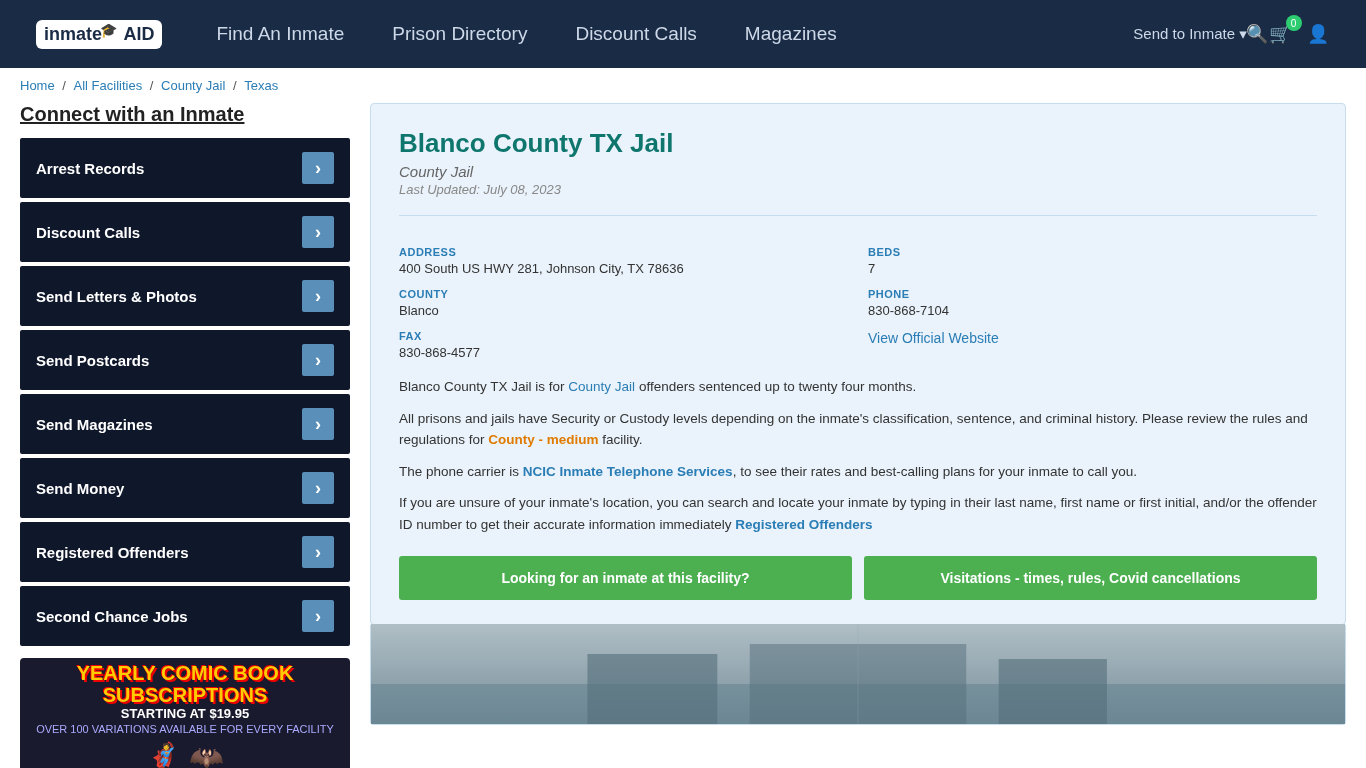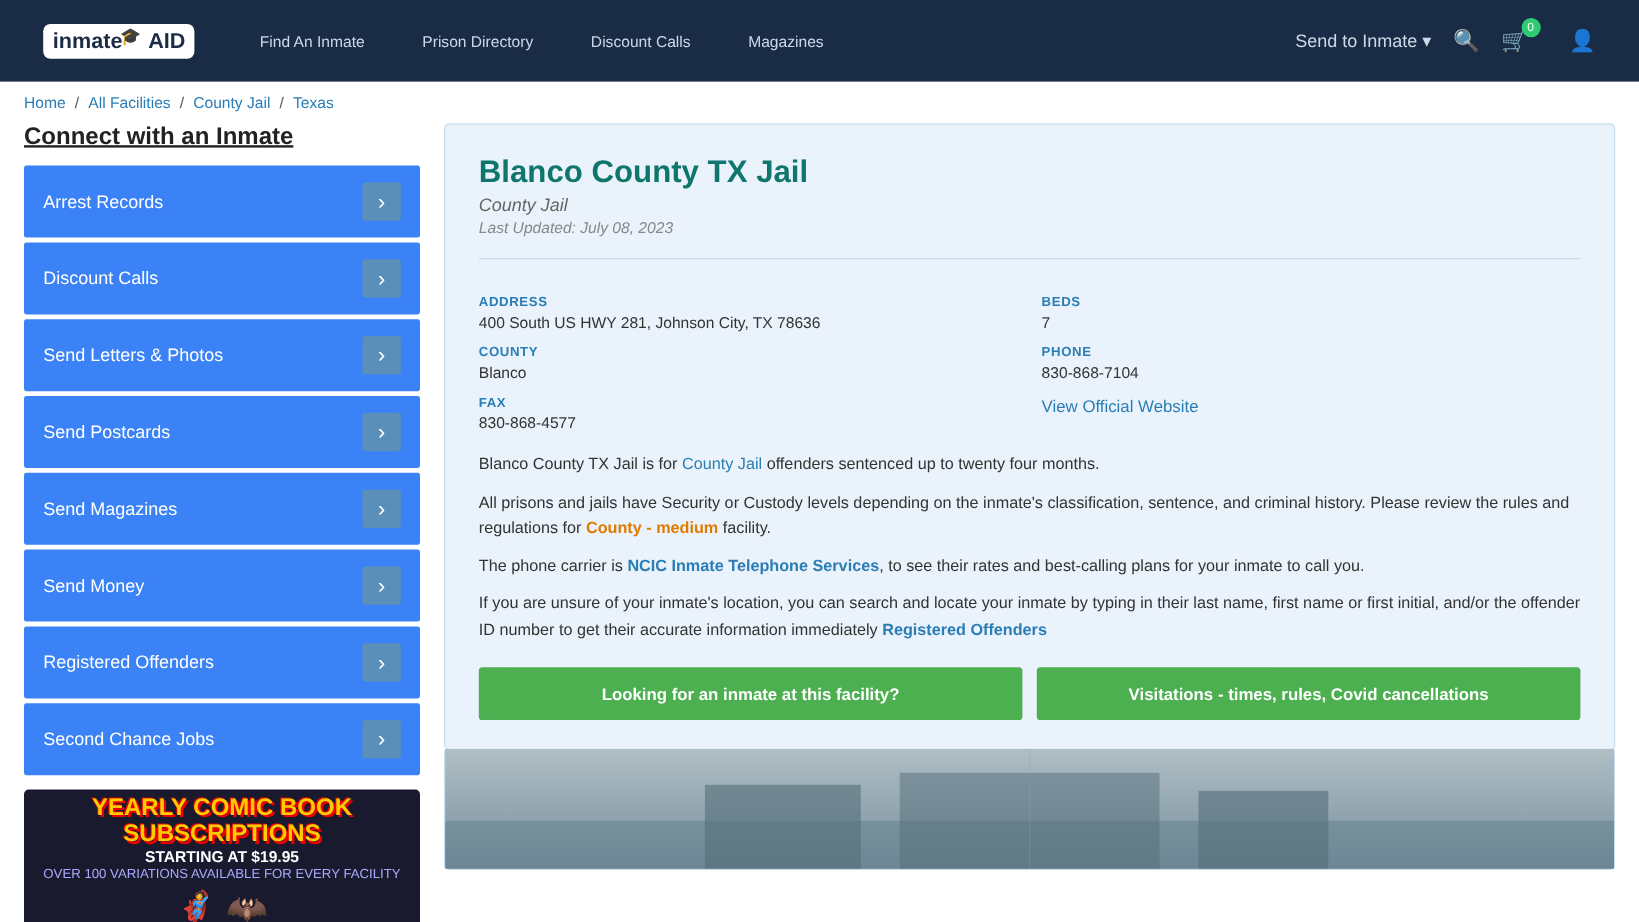--- a/index.html
+++ b/index.html
@@ -27,29 +27,29 @@
       align-items: center;
       gap: 2px;
     }
     .logo-text-inmate { color: #1a2b45; font-weight: 900; font-size: 18px; }
     .logo-text-aid { color: #1a2b45; font-weight: 900; font-size: 18px; }
     .logo-hat { color: #e00; font-size: 14px; position: relative; top: -4px; left: -4px; }
     .nav-links { display: flex; align-items: center; flex: 1; gap: 0; }
     .nav-link {
       color: #cdd8e8;
       text-decoration: none;
-      font-size: 13px;
+      font-size: 19px;
       padding: 0 24px;
       height: 57px;
       display: flex;
       align-items: center;
       cursor: pointer;
       white-space: nowrap;
     }
-    .nav-right { display: flex; align-items: center; gap: 18px; margin-left: auto; }
+    .nav-right { display: flex; align-items: center; margin-left: auto; }
     .nav-send-btn {
       color: #cdd8e8;
       font-size: 15px;
       cursor: pointer;
       display: flex;
       align-items: center;
       gap: 4px;
       white-space: nowrap;
     }
     .nav-icon { color: #cdd8e8; font-size: 18px; cursor: pointer; }
@@ -88,31 +88,31 @@
     
     .sidebar { width: 330px; flex-shrink: 0; }
     .sidebar-title {
       font-size: 20px;
       font-weight: bold;
       text-decoration: underline;
       margin-bottom: 12px;
       color: #222;
     }
     .sidebar-item {
-      background: #3b82f6;
+      background: #0f172a;
       display: flex;
       align-items: center;
       justify-content: space-between;
       padding: 14px 16px;
       margin-bottom: 4px;
       cursor: pointer;
       border-radius: 2px;
       color: #fff;
       font-size: 15px;
-      font-weight: 400;
+      font-weight: 700;
       transition: background 0.15s;
     }
     .sidebar-arrow {
       background: #5a8fba;
       border-radius: 2px;
       width: 32px;
       height: 32px;
       display: flex;
       align-items: center;
       justify-content: center;

